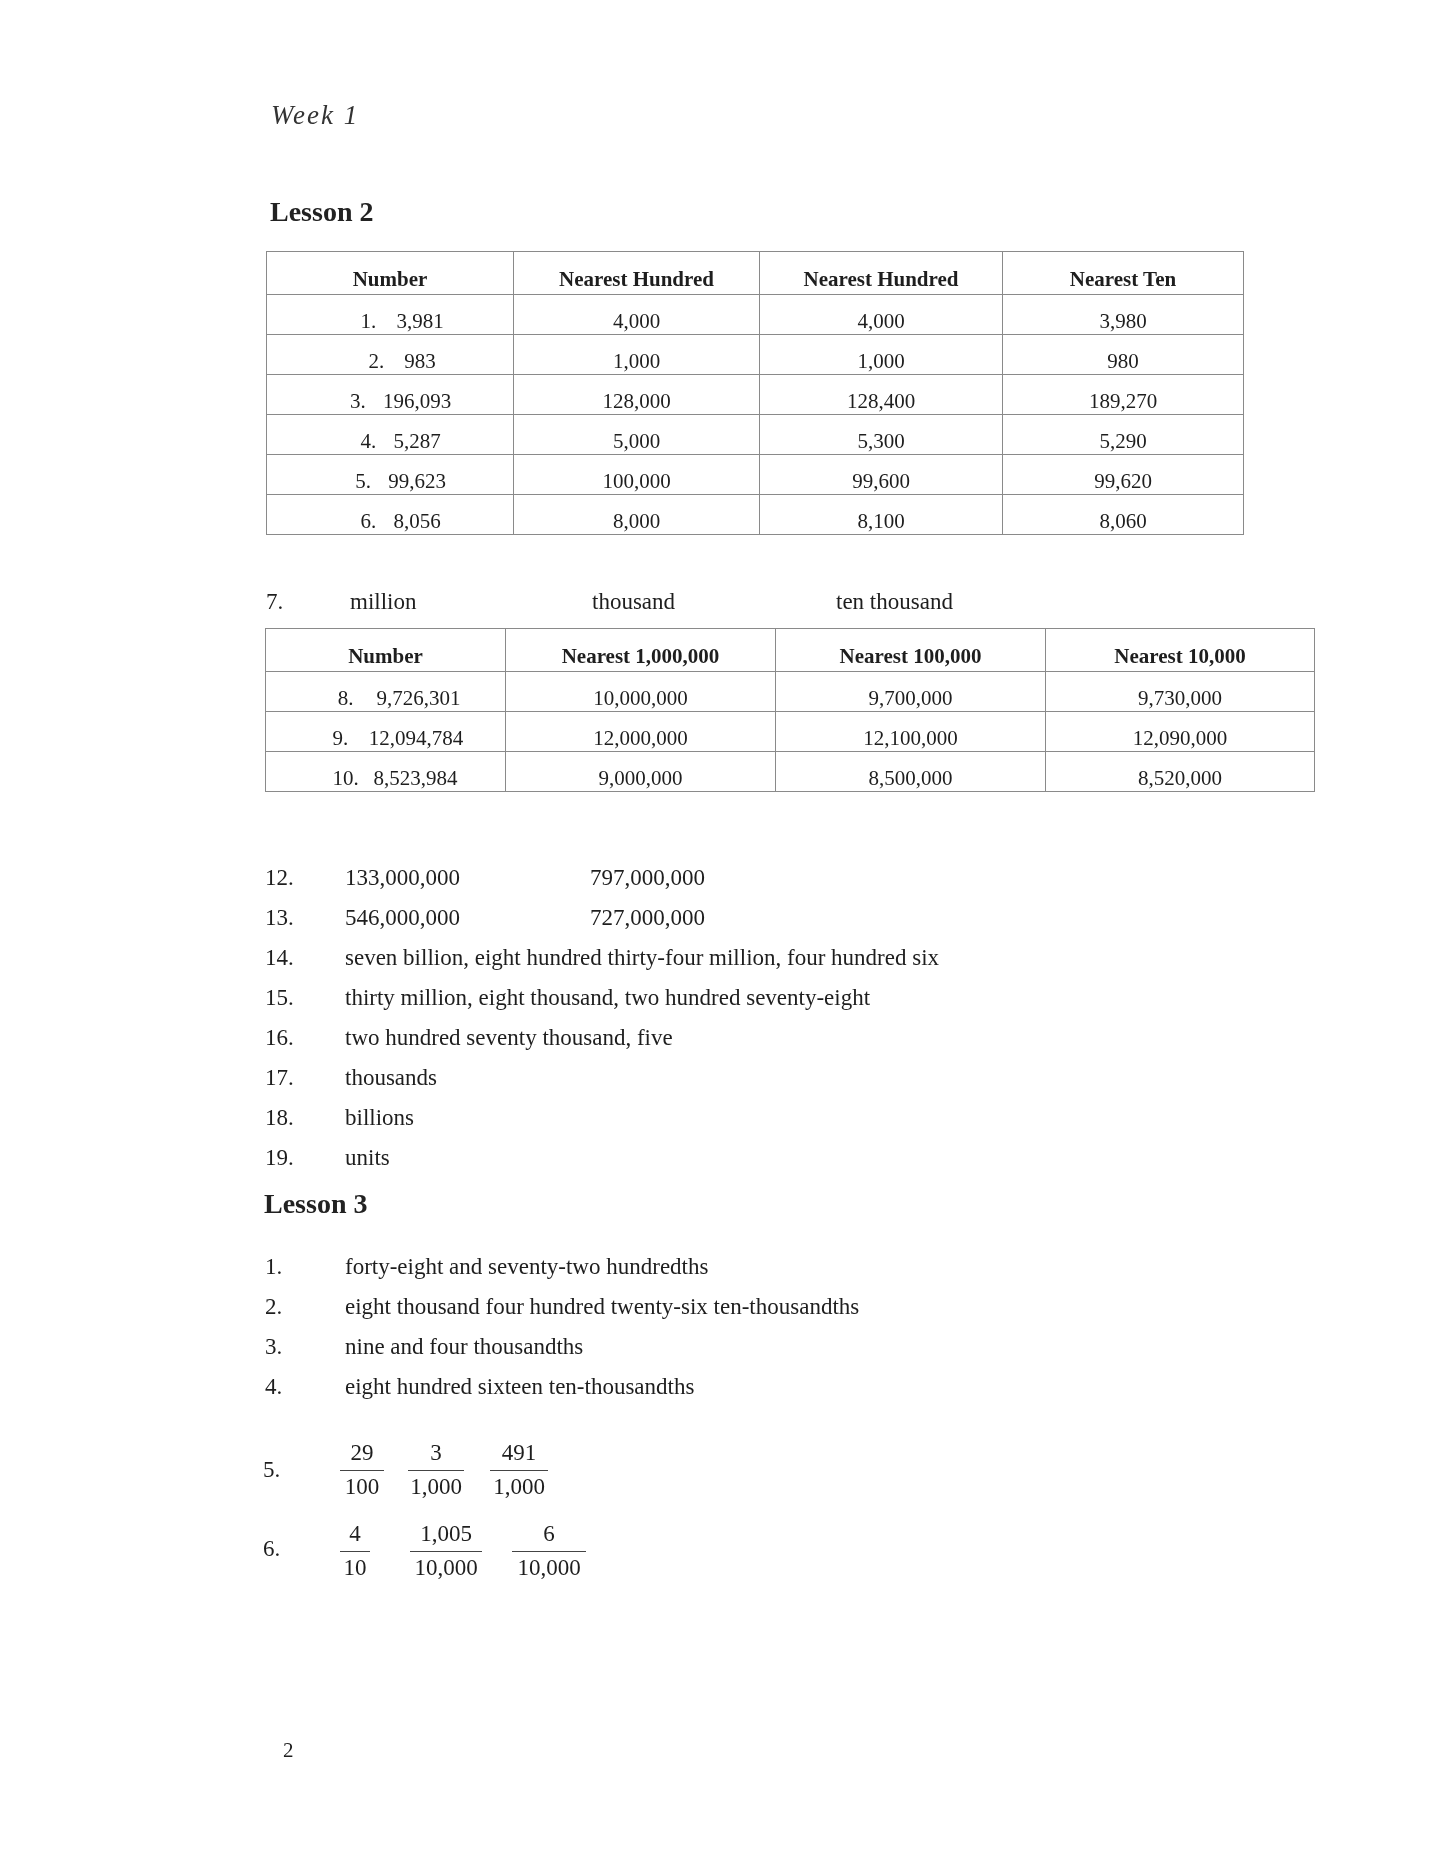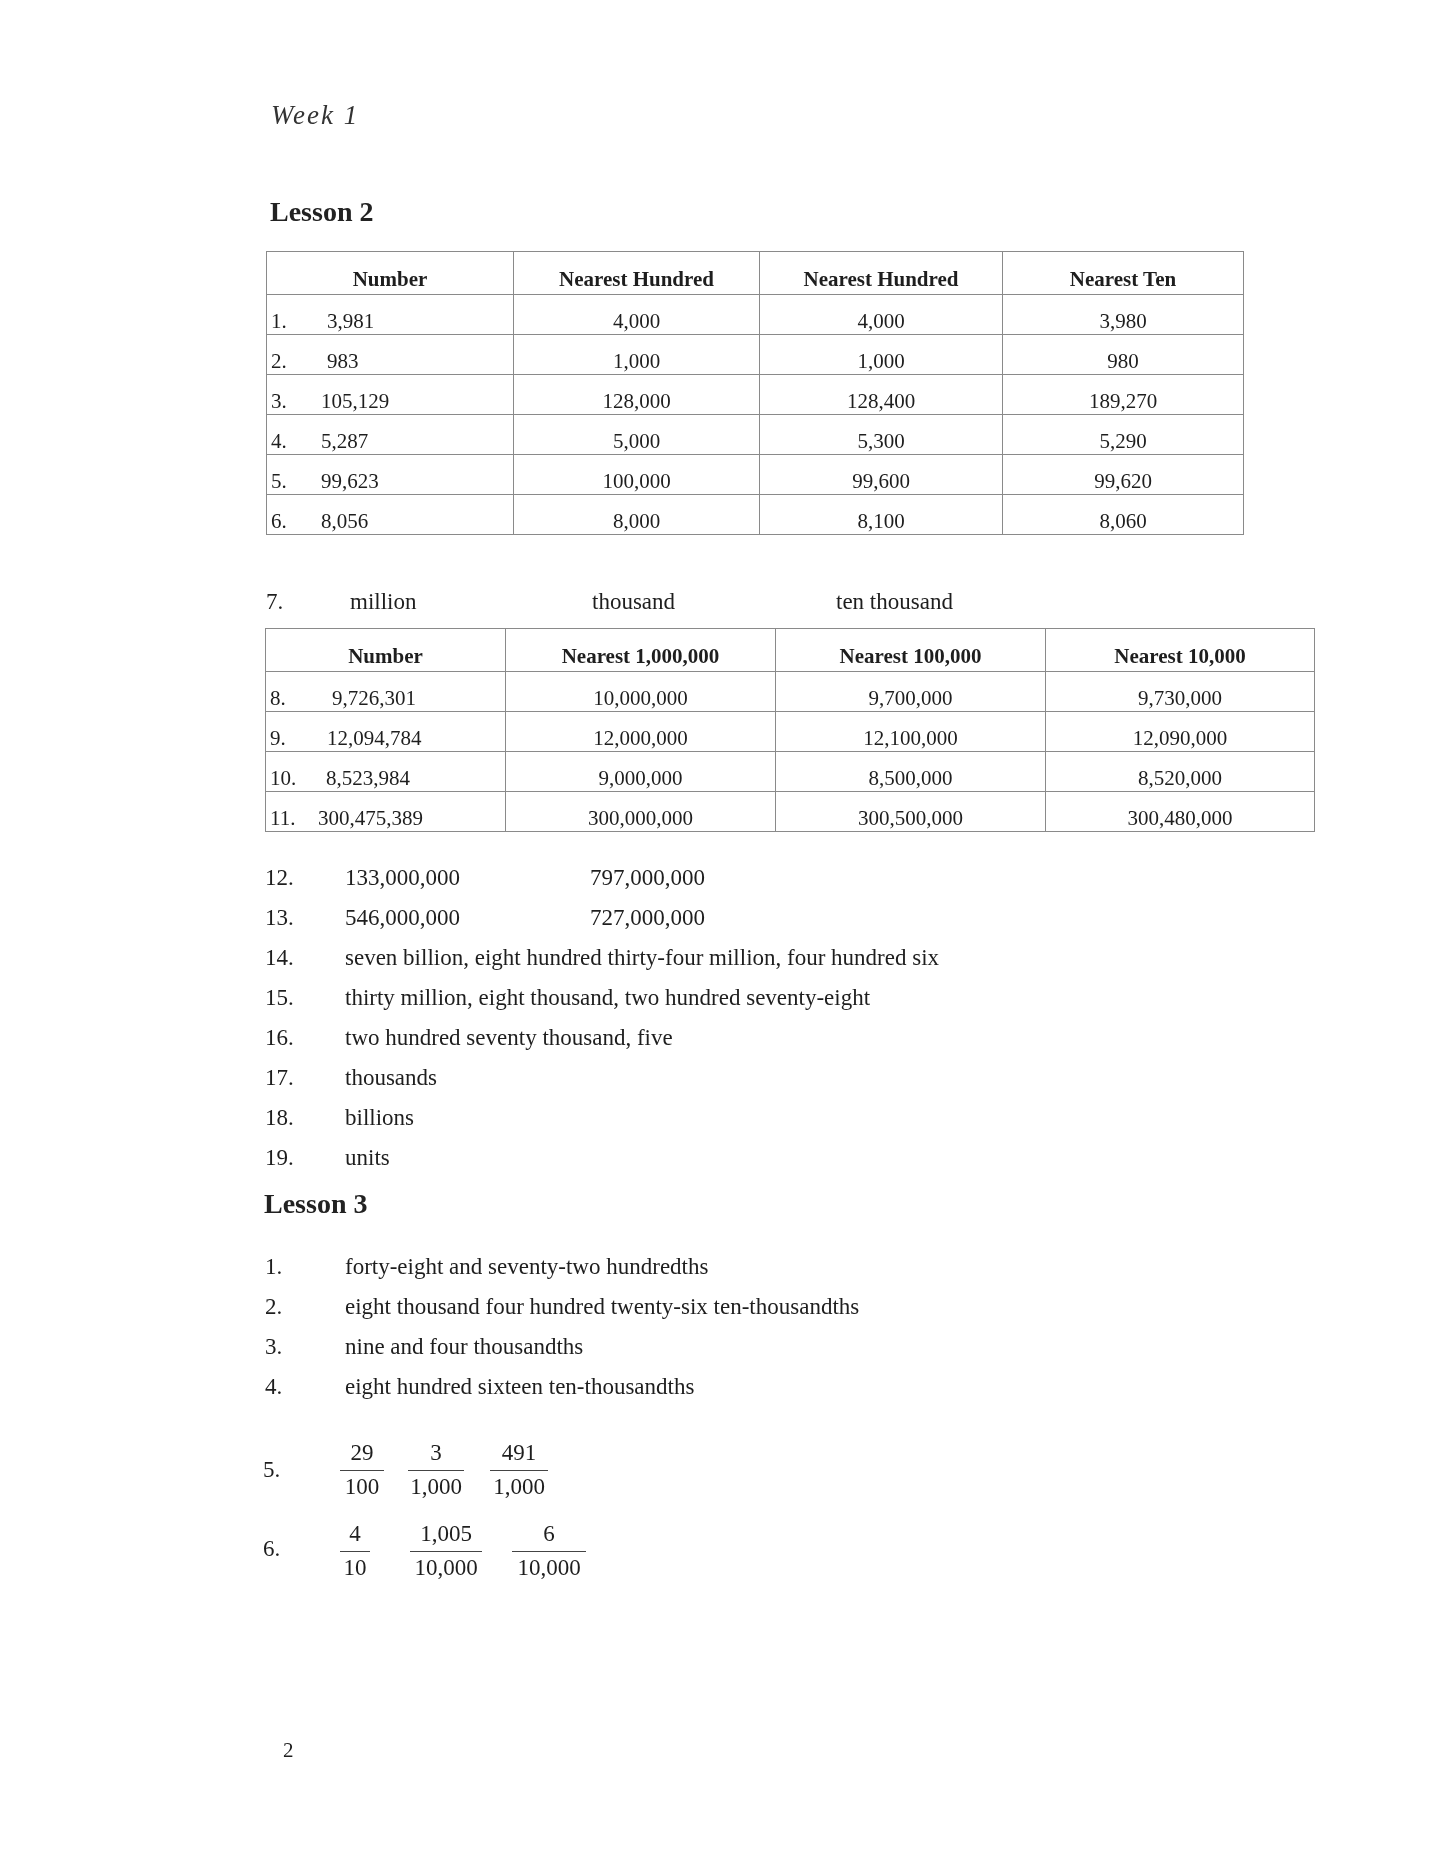--- a/index.html
+++ b/index.html
@@ -8,21 +8,21 @@
   .abs { position: absolute; white-space: nowrap; }
   .week { left: 271px; top: 100px; font-size: 27px; font-style: italic; letter-spacing: 2px; color: #333; }
   .lesson { font-size: 28px; font-weight: bold; color: #222; }
   .txt { font-size: 23px; line-height: 28px; }
   table.grid { position: absolute; border-collapse: collapse; table-layout: fixed;
                font-size: 21px; }
   table.grid td, table.grid th { border: 1px solid #8a8a8a; padding: 0; height: 39px;
                vertical-align: bottom; }
   table.grid th { font-weight: bold; text-align: center; height: 40px; padding-bottom: 2px; }
   table.grid td.c { text-align: center; }
-  table.grid td.num { text-align: left; padding-left: 4px; }
+  table.grid td.num { text-align: center; padding-left: 4px; }
   .idx { display: inline-block; }
   .frac { position: absolute; text-align: center; font-size: 23px; line-height: 26px; }
   .frac .n { display: block; padding: 0 0 4px 0; border-bottom: 1.5px solid #444; }
   .frac .d { display: block; padding-top: 3px; }
   .pageno { left: 283px; top: 1738px; font-size: 21px; }
 </style>
 </head>
 <body>
 
 <div class="abs week">Week 1</div>
@@ -49,21 +49,21 @@
     <td class="c">4,000</td>
     <td class="c">3,980</td>
   </tr>
   <tr>
     <td class="num"><span class="idx" style="width:56px">2.</span><span>983</span></td>
     <td class="c">1,000</td>
     <td class="c">1,000</td>
     <td class="c">980</td>
   </tr>
   <tr>
-    <td class="num"><span class="idx" style="width:50px">3.</span><span>105,129</span></td>
+    <td class="num"><span class="idx" style="width:50px">3.</span><span>196,093</span></td>
     <td class="c">128,000</td>
     <td class="c">128,400</td>
     <td class="c">189,270</td>
   </tr>
   <tr>
     <td class="num"><span class="idx" style="width:50px">4.</span><span>5,287</span></td>
     <td class="c">5,000</td>
     <td class="c">5,300</td>
     <td class="c">5,290</td>
   </tr>
@@ -111,26 +111,20 @@
     <td class="num"><span class="idx" style="width:57px">9.</span><span>12,094,784</span></td>
     <td class="c">12,000,000</td>
     <td class="c">12,100,000</td>
     <td class="c">12,090,000</td>
   </tr>
   <tr>
     <td class="num"><span class="idx" style="width:56px">10.</span><span>8,523,984</span></td>
     <td class="c">9,000,000</td>
     <td class="c">8,500,000</td>
     <td class="c">8,520,000</td>
-  </tr>
-  <tr>
-    <td class="num"><span class="idx" style="width:48px">11.</span><span>300,475,389</span></td>
-    <td class="c">300,000,000</td>
-    <td class="c">300,500,000</td>
-    <td class="c">300,480,000</td>
   </tr>
 </tbody>
   </table>
 
 <div>
   <div class="abs txt" style="left:265px; top:864px;">12.</div>
   <div class="abs txt" style="left:345px; top:864px;">133,000,000</div>
   <div class="abs txt" style="left:590px; top:864px;">797,000,000</div>
 
   <div class="abs txt" style="left:265px; top:904px;">13.</div>

